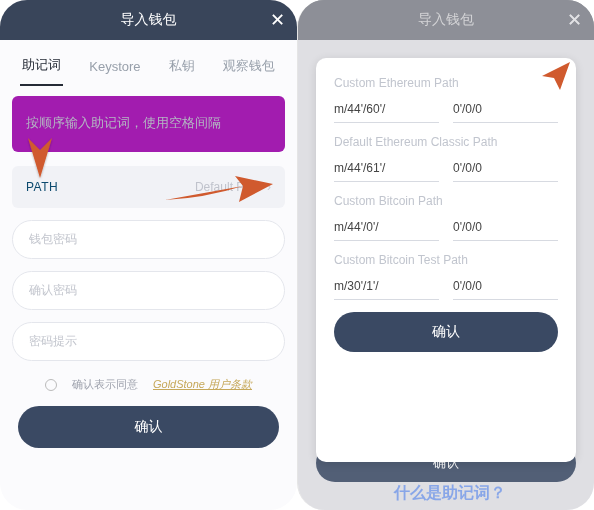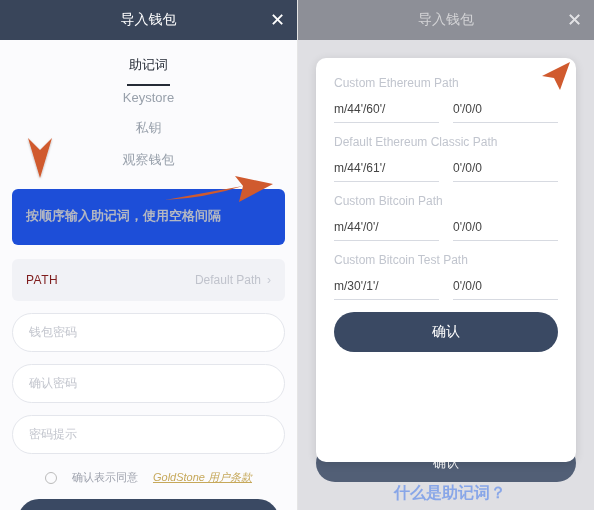--- a/index.html
+++ b/index.html
@@ -10,20 +10,21 @@
     height: 510px;
     overflow: hidden;
     display: flex;
   }
   .screen {
     width: 311px;
     height: 510px;
     background: #fbfbfd;
     position: relative;
     overflow: hidden;
+    border-radius: 27px;
   }
   .screen-right { border-left: 1px solid #e5e5e5; }
   .titlebar {
     background: #39455a;
     color: #fff;
     height: 40px;
     display: flex;
     align-items: center;
     justify-content: center;
     position: relative;
@@ -39,53 +40,51 @@
     cursor: pointer;
   }
   .dimmed .titlebar { filter: brightness(1.1) saturate(0.4); color:#ccc;}
   .tabs {
     display: flex;
     justify-content: space-around;
     align-items: center;
     padding: 12px 8px 0 8px;
     font-size: 13px;
     color: #98a0ab;
-    flex-direction: column;
   }
   .tab { padding: 4px 2px 10px 2px; cursor: pointer; }
   .tab.active {
     color: #252b36;
     border-bottom: 2px solid #252b36;
     font-weight: 500;
   }
   .content { padding: 10px 12px 0 12px; }
   .mnemonic-box {
-    background: #1d4ed8;
+    background: #a21caf;
     border-radius: 6px;
     padding: 18px 14px;
     color: #b3b7c2;
     font-size: 13px;
     height: 56px;
     display: flex;
     align-items: flex-start;
-    font-weight: bold;
   }
   .path-row {
     background: #f1f2f6;
     border-radius: 6px;
     margin-top: 14px;
     padding: 14px 14px;
     display: flex;
     align-items: center;
     justify-content: space-between;
     font-size: 12px;
     color: #555;
     cursor: pointer;
   }
-  .path-row .path-label { color: #7f1d1d; font-weight: 500; letter-spacing: 0.5px;}
+  .path-row .path-label { color: #0c4a6e; font-weight: 500; letter-spacing: 0.5px;}
   .path-row .default {
     color: #c0c3cc;
     font-size: 12px;
     display: flex;
     align-items: center;
     gap: 6px;
   }
   .field {
     border: 1px solid #e4e6ec;
     border-radius: 20px;

